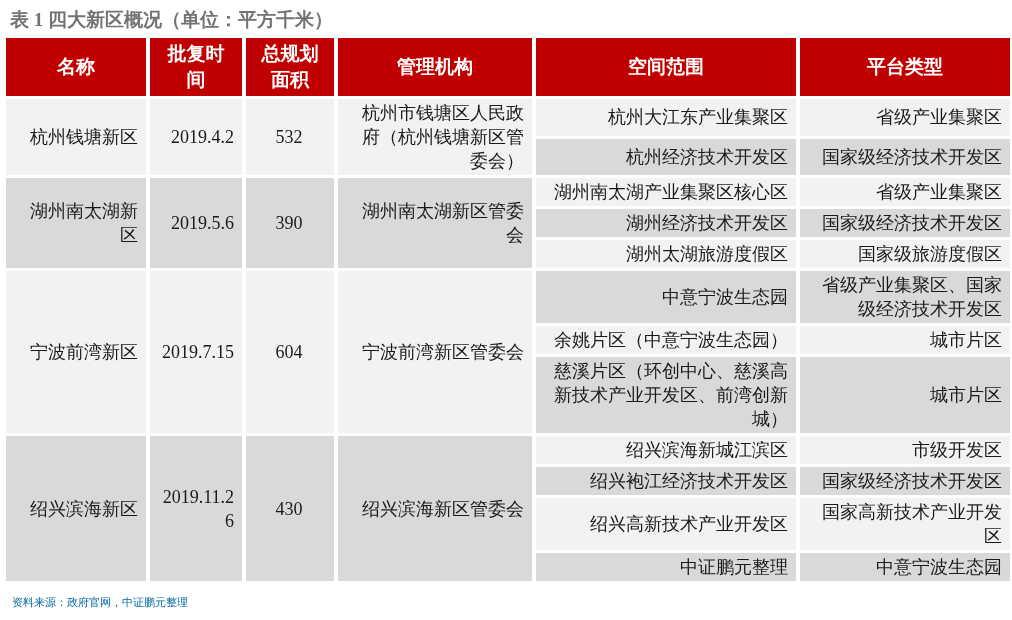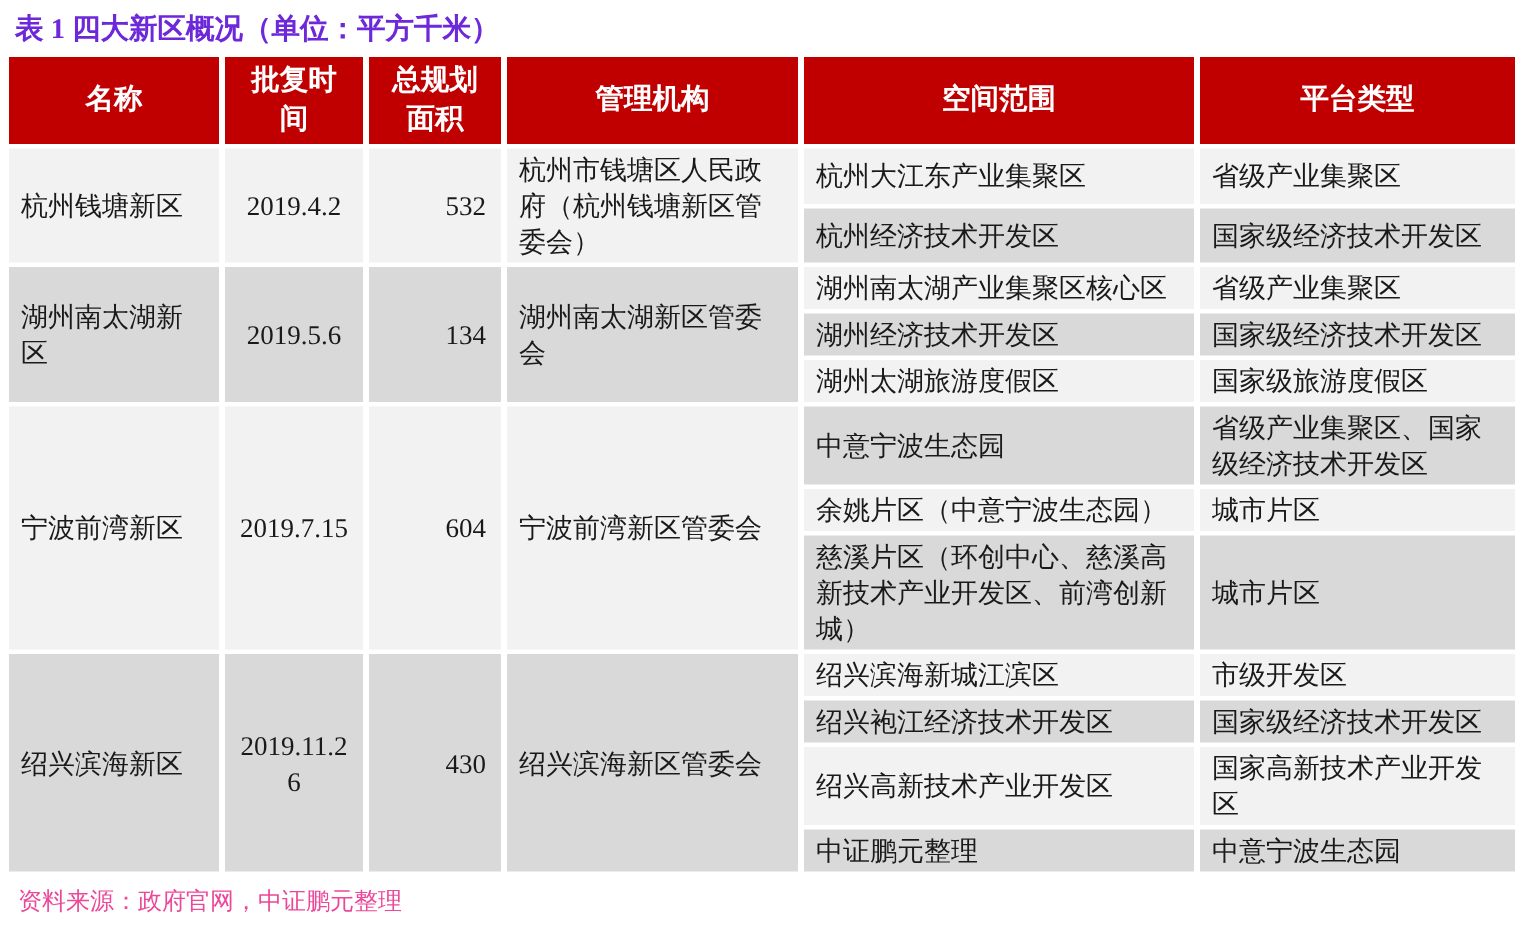--- a/index.html
+++ b/index.html
@@ -15,21 +15,21 @@
     width:1012px;height:620px;overflow:hidden;
     font-family:"Liberation Serif","DejaVu Serif",serif;
     color:var(--text);
   }
   .page{padding:6px 2px 0 2px;}
   .table-title{
     font-weight:bold;
     font-size:19px;
     line-height:24px;
     padding:2px 0 3px 8px;
-    color:#6d28d9;
+    color:#737373;
   }
   table.main-table{
     border-collapse:separate;
     border-spacing:4px 3px;
     table-layout:fixed;
     width:1008px;
   }
   th{
     background:var(--header-bg);
     color:var(--header-text);
@@ -40,31 +40,31 @@
     padding:3px 10px;
     height:54px;
     text-align:center;
     vertical-align:middle;
   }
   td{
     font-size:18px;
     line-height:24px;
     padding:2px 8px;
     vertical-align:middle;
-    text-align:left;
+    text-align:right;
   }
   td.light{background:var(--row-light);}
   td.dark{background:var(--row-dark);}
-  td.date{text-align:center;word-break:break-all;}
-  td.area{text-align:right;padding-right:10px;}
+  td.date{text-align:right;word-break:break-all;}
+  td.area{text-align:center;padding-right:10px;}
   .source-note{
-    font-size:16px;
+    font-size:11px;
     line-height:22px;
     padding:7px 0 0 10px;
-    color:#ec4899;
+    color:#0369a1;
   }
 </style>
 </head>
 <body>
 
 <div class="page">
 
   <div class="table-title">表 1 四大新区概况（单位：平方千米）</div>
 
   <table class="main-table">
@@ -95,21 +95,21 @@
           <td class="scope light">杭州大江东产业集聚区</td>
           <td class="ptype light">省级产业集聚区</td>
         </tr>
         <tr>
           <td class="scope dark">杭州经济技术开发区</td>
           <td class="ptype dark">国家级经济技术开发区</td>
         </tr>
         <tr>
           <td class="name dark" rowspan="3">湖州南太湖新区</td>
           <td class="date dark" rowspan="3">2019.5.6</td>
-          <td class="area dark" rowspan="3">134</td>
+          <td class="area dark" rowspan="3">390</td>
           <td class="agency dark" rowspan="3">湖州南太湖新区管委会</td>
           <td class="scope light">湖州南太湖产业集聚区核心区</td>
           <td class="ptype light">省级产业集聚区</td>
         </tr>
         <tr>
           <td class="scope dark">湖州经济技术开发区</td>
           <td class="ptype dark">国家级经济技术开发区</td>
         </tr>
         <tr>
           <td class="scope light">湖州太湖旅游度假区</td>

